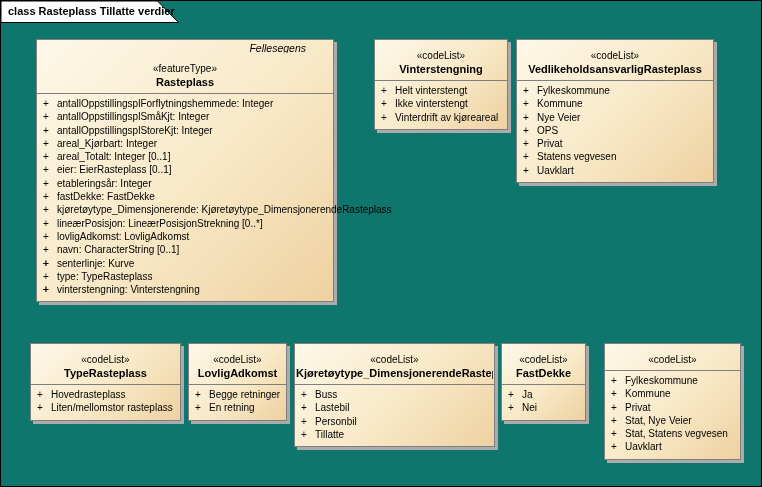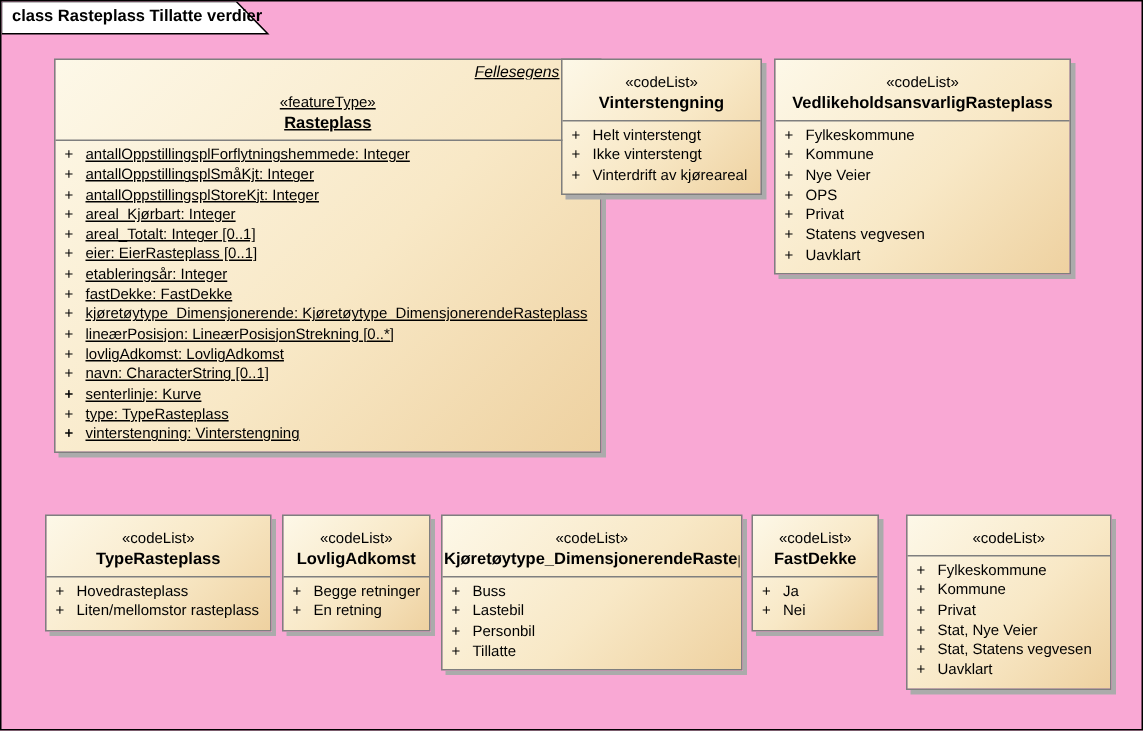--- a/index.html
+++ b/index.html
@@ -1,19 +1,19 @@
 <!DOCTYPE html>
 <html><head>
 <meta charset="utf-8">
 <style>
   * { margin:0; padding:0; box-sizing:border-box; }
   body { background:#e8e8e8; font-family:"Liberation Sans", sans-serif; }
   .canvas {
     position:relative; width:762px; height:487px;
-    background:#f9a8d4; border:1px solid #000000; overflow:hidden;
+    background:#0f766e; border:1px solid #000000; overflow:hidden;
     color:#000;
   }
   .frame-tab-svg { position:absolute; left:0; top:0; }
   .frame-tab-label {
     position:absolute; left:7px; top:4px;
     font-size:11px; font-weight:bold; white-space:nowrap;
   }
   .uml-box {
     position:absolute;
     background:linear-gradient(135deg, #fdf8e8 0%, #f8e8c6 55%, #eed1a0 100%);
@@ -35,21 +35,21 @@
 </head>
 <body>
 
 <div class="canvas">
 
   <svg class="frame-tab-svg" width="182" height="24" viewBox="0 0 182 24">
     <path d="M0,0 H156.5 L177.5,21.5 H0 Z" fill="#ffffff" stroke="#000000" stroke-width="1"></path>
   </svg>
   <span class="frame-tab-label">class Rasteplass Tillatte verdier</span>
 
-  <div class="uml-box" style="left:35px; top:38px; width:365px;text-decoration:underline;">
+  <div class="uml-box" style="left:35px; top:38px; width:298px;">
     <div class="annot">Fellesegens</div>
     <div class="hdr">
       <div class="stereo">«featureType»</div>
       <div class="name">Rasteplass</div>
     </div>
     <div class="body">
 
     <div class="row">
         <span class="plus">+</span>
         <span>antallOppstillingsplForflytningshemmede: Integer</span>

